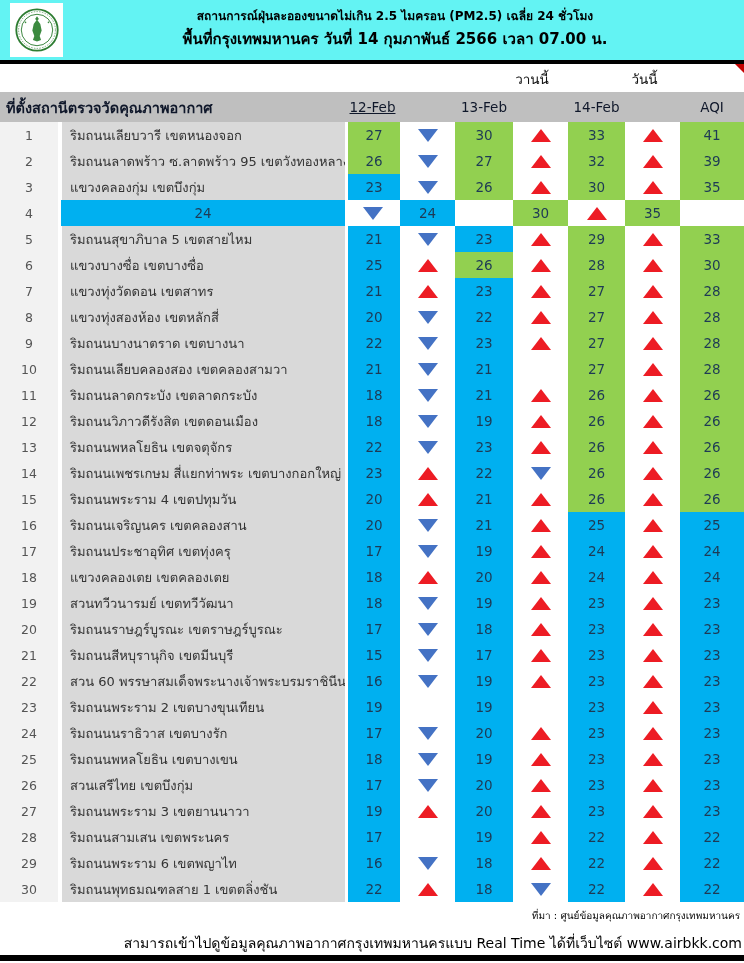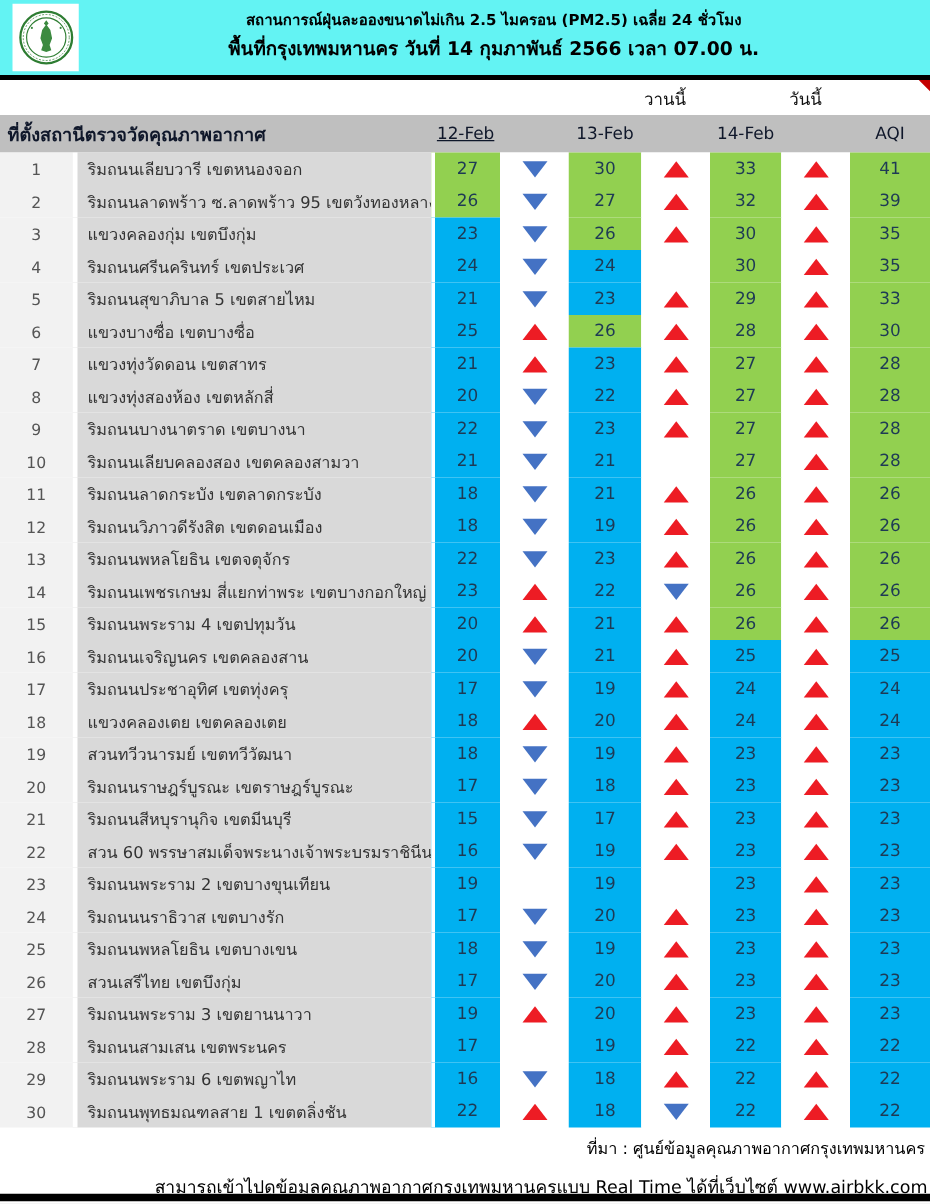--- a/index.html
+++ b/index.html
@@ -63,21 +63,21 @@
   .cell.val { color:#1E3A55; font-size:13.5px; }
   .cell.val.green { background:var(--green,#92D050); }
   .cell.val.blue  { background:var(--blue,#00B0F0); }
   .cell.v12 { border-left:3px solid #fff; }
   .cell.arrow { background:#fff; }
   .tri { width:0; height:0; }
   .tri.up   { border-left:10px solid transparent; border-right:10px solid transparent; border-bottom:13px solid var(--arrow-up,#ED1C24); }
   .tri.down { border-left:10px solid transparent; border-right:10px solid transparent; border-top:13px solid var(--arrow-down,#4472C4); }
 
   
-  .source   { margin-top:6px; text-align:right; padding-right:4px; font-size:13px; }
+  .source   { margin-top:6px; text-align:right; padding-right:4px; font-size:10px; }
   .realtime { margin-top:9px; text-align:right; padding-right:2px; font-size:14px; }
   .bottom-bar { position:absolute; left:0; right:0; bottom:2px; height:6px; background:#000; }
 </style>
 </head>
 <body>
 
 <div class="page" style="--banner: #63F3F3; --green: #92D050; --blue: #00B0F0; --arrow-up: #ED1C24; --arrow-down: #4472C4;">
 
   <header class="banner">
     <div class="logo-box">
@@ -162,21 +162,20 @@
         </div>
       <div class="cell val green">30</div>
       <div class="cell arrow">
           <span class="tri up"></span>
         </div>
       <div class="cell val green">35</div>
     </div>
 
     <div class="row grid">
       <div class="cell num">4</div>
-      <div class="cell name">ริมถนนศรีนครินทร์ เขตประเวศ</div>
       <div class="cell val v12 blue">24</div>
       <div class="cell arrow">
           <span class="tri down"></span>
         </div>
       <div class="cell val blue">24</div>
       <div class="cell arrow"></div>
       <div class="cell val green">30</div>
       <div class="cell arrow">
           <span class="tri up"></span>
         </div>

